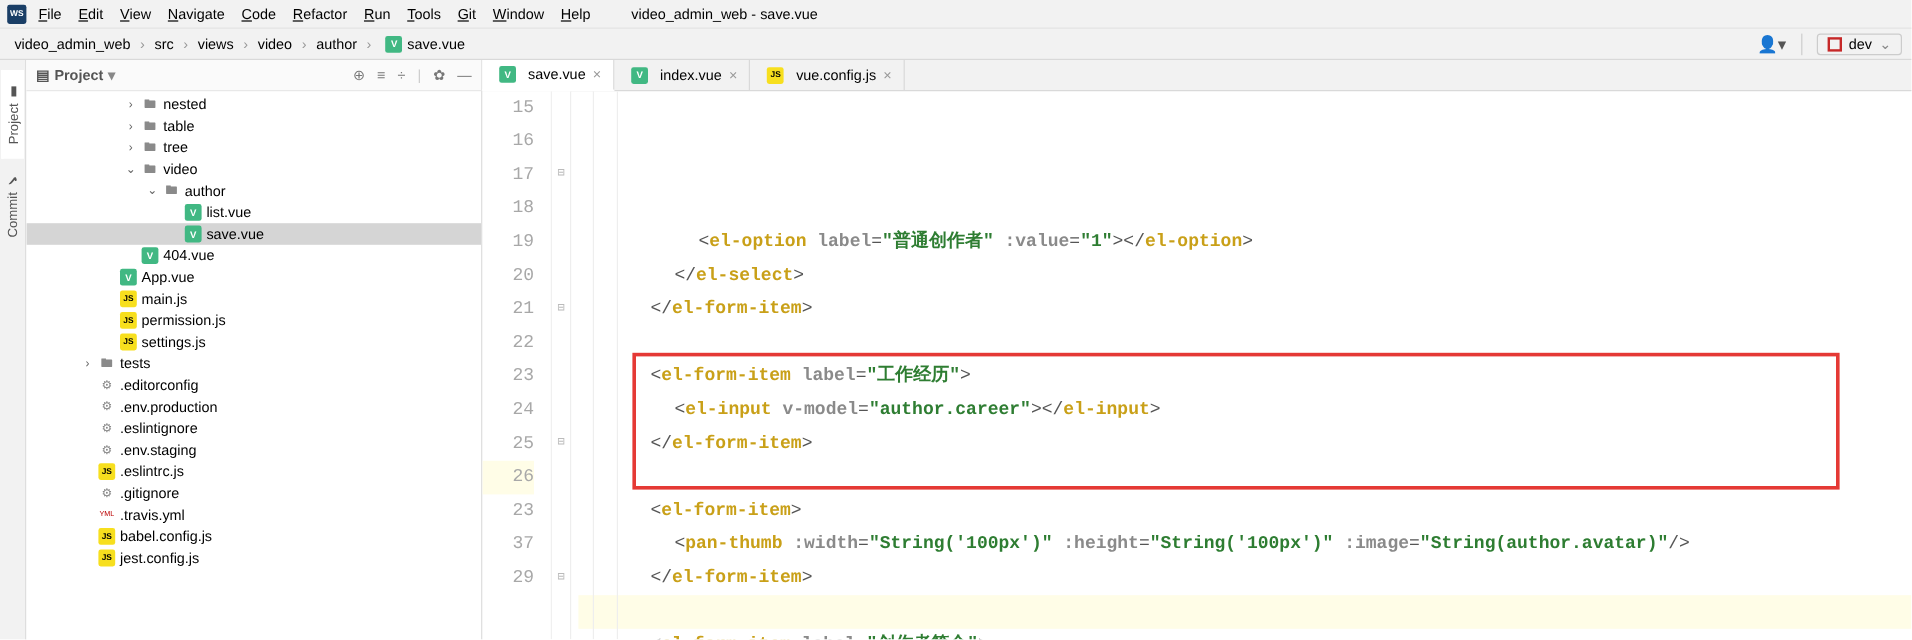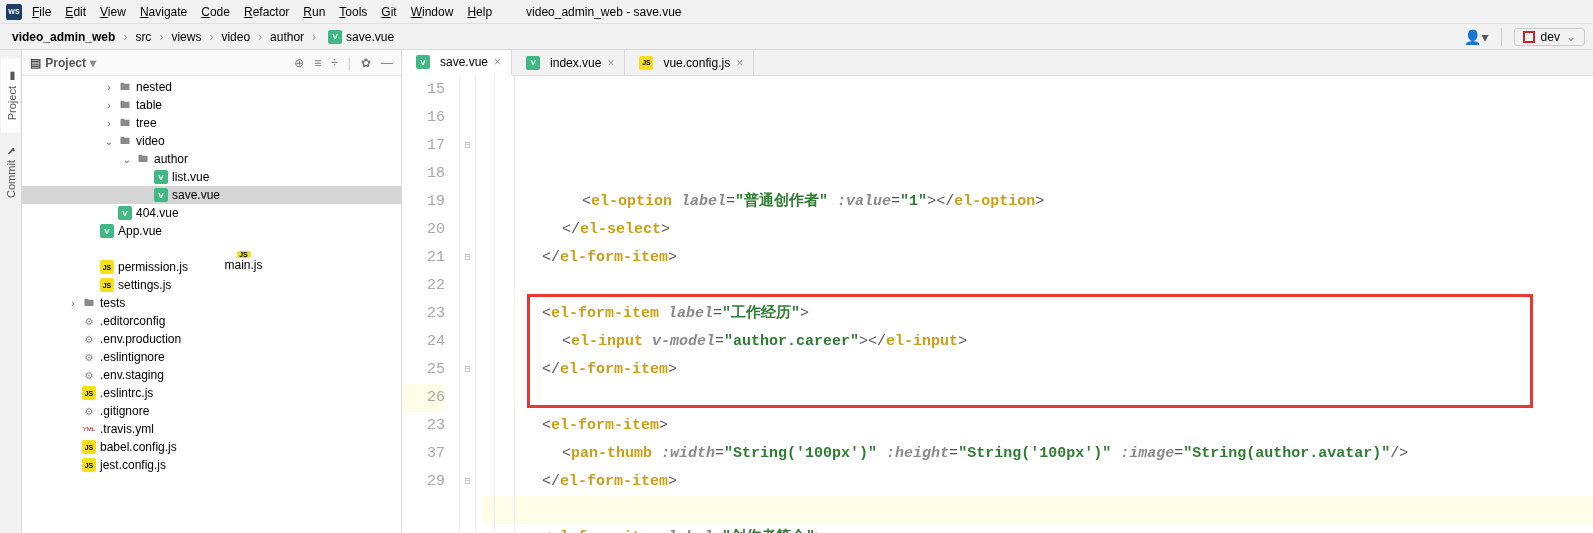--- a/index.html
+++ b/index.html
@@ -9,21 +9,21 @@
 .menubar { height: 24px; display: flex; align-items: center; padding: 0 6px; background: #f2f2f2; border-bottom: 1px solid #e0e0e0; }
 .app-logo { width: 16px; height: 16px; background: #1a3e66; color: #fff; font-size: 7px; font-weight: bold; display: flex; align-items: center; justify-content: center; margin-right: 10px; border-radius: 2px; }
 .menubar .mi { margin-right: 14px; cursor: pointer; }
 .menubar .mi u { text-decoration: underline; }
 .window-title { margin-left: 20px; color: #000000; }
 
 
 .navbar { height: 26px; display: flex; align-items: center; justify-content: space-between; background: #f2f2f2; border-bottom: 1px solid #d9d9d9; padding: 0 8px; }
 .breadcrumbs { display: flex; align-items: center; }
 .crumb { display: flex; align-items: center; padding: 0 4px; cursor: pointer; }
-.crumb:first-child { font-weight: bold; }
+.crumb:first-child { font-weight: normal; }
 .crumb-sep::after { content: "\203A"; color: #999; margin: 0 4px; }
 .nav-right { display: flex; align-items: center; gap: 12px; }
 .nav-right .sep { width: 1px; height: 18px; background: #ccc; }
 .run-config { display: flex; align-items: center; gap: 6px; border: 1px solid #ccc; padding: 1px 8px; border-radius: 3px; }
 .user-ico { color: #555; font-size: 14px; }
 .red-sq { width: 12px; height: 12px; border: 2px solid #c62828; }
 
 
 .workspace { display: flex; height: calc(533px - 24px - 26px); }
 
@@ -64,21 +64,21 @@
 .editor { flex: 1; display: flex; font-family: "Consolas", "Courier New", monospace; font-size: 15px; position: relative; overflow: hidden; }
 .gutter { width: 58px; background: #fff; color: #a8a8a8; text-align: right; padding-right: 14px; border-right: 1px solid #f0f0f0; line-height: 28px; }
 .gutter .ln { height: 28px; }
 .gutter .ln.hl { background: #fffde7; }
 .fold { width: 16px; background: #fff; border-right: 1px solid #eee; line-height: 28px; }
 .fold .m { height: 28px; display: flex; align-items: center; justify-content: center; color: #bbb; font-size: 10px; }
 .code { flex: 1; line-height: 28px; padding-left: 6px; white-space: pre; position: relative; }
 .code .cl { height: 28px; }
 .code .cl.hl { background: #fffde7; }
 .t-tag { color: #c9a018; font-weight: bold; }
-.t-attr { color: #8a8a8a; font-weight: bold; font-style: italic; }
+.t-attr { color: #8a8a8a; font-weight: bold; }
 .t-str { color: #2e7d32; font-weight: bold; }
 .t-bracket { color: #555; }
 
 .highlight-box { position: absolute; border: 3px solid #e53935; pointer-events: none; }
 
 .vline { position: absolute; top: 0; bottom: 0; width: 1px; background: #eee; }
 </style>
 </head>
 <body>
 
@@ -187,21 +187,21 @@
         <div class="node" style="padding-left: 82px;">
           <span class="arrow blank">›</span>
           <span class="ico i-vue"></span>
           <span>404.vue</span>
         </div>
         <div class="node" style="padding-left: 64px;">
           <span class="arrow blank">›</span>
           <span class="ico i-vue"></span>
           <span>App.vue</span>
         </div>
-        <div class="node" style="padding-left: 64px; flex-direction: column;">
+        <div class="node" style="padding-left: 64px;">
           <span class="arrow blank">›</span>
           <span class="ico i-js"></span>
           <span>main.js</span>
         </div>
         <div class="node" style="padding-left: 64px;">
           <span class="arrow blank">›</span>
           <span class="ico i-js"></span>
           <span>permission.js</span>
         </div>
         <div class="node" style="padding-left: 64px;">

